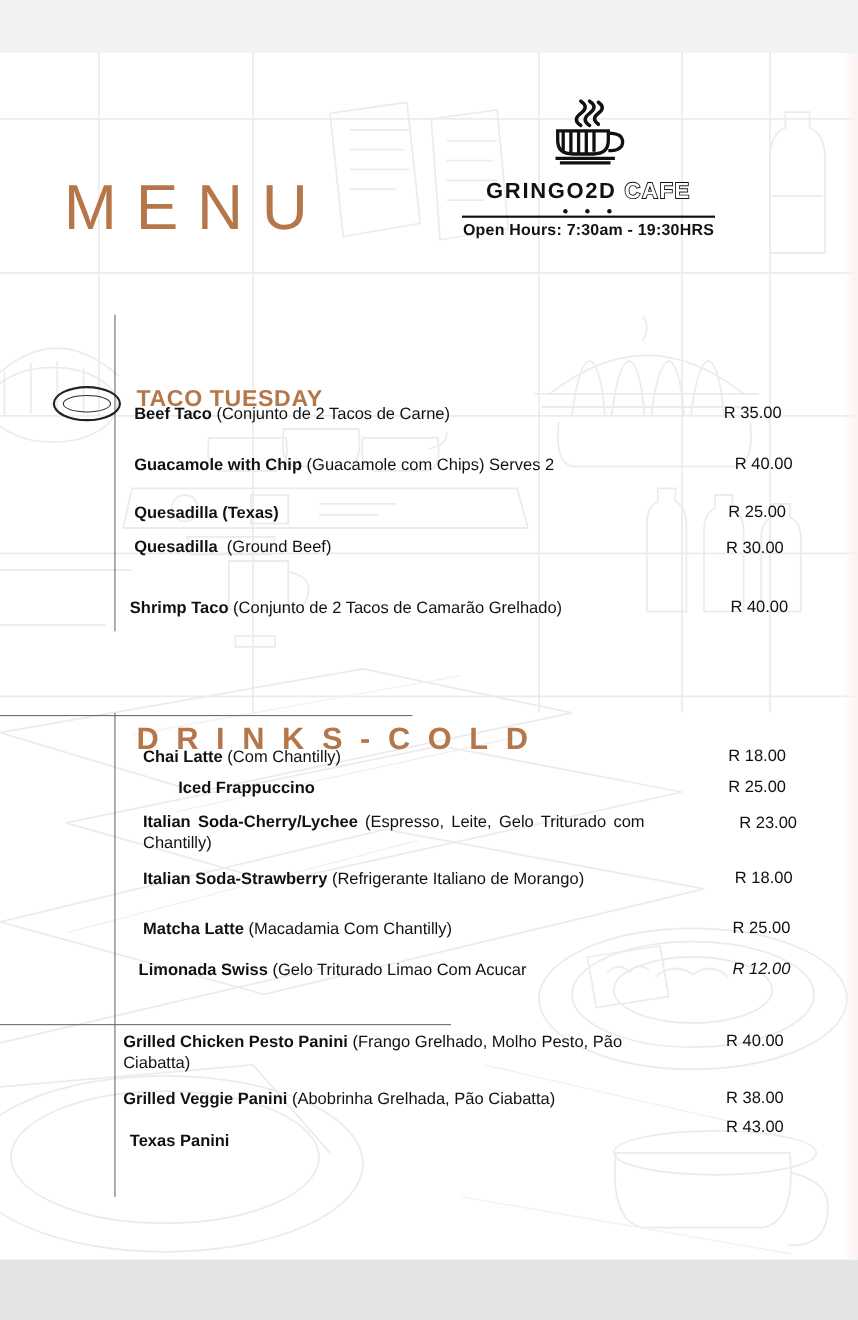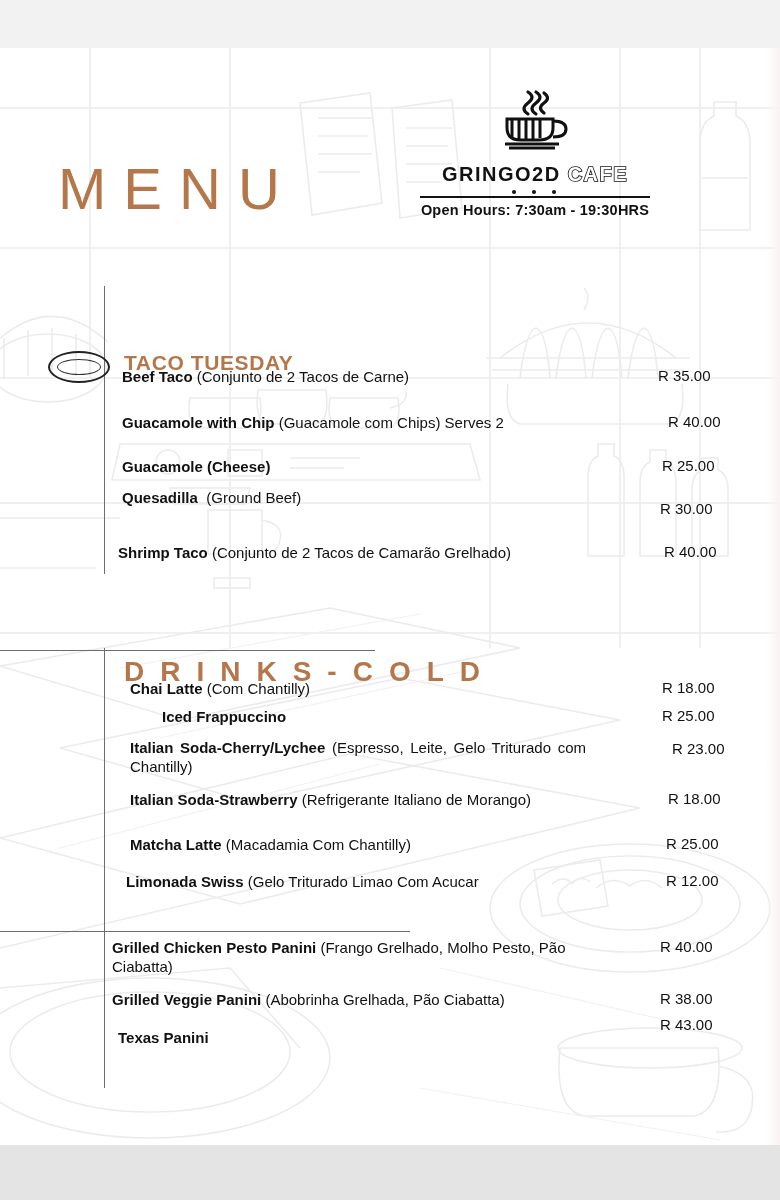--- a/index.html
+++ b/index.html
@@ -207,27 +207,27 @@
       <div class="nm" style="width:480px;"><b>Beef Taco</b> <span>(Conjunto de 2 Tacos de Carne)</span></div>
       <div class="pr" style="left:536px;top:0;">R 35.00</div>
     </div>
 
     <div class="row" style="left:122px;top:365px;width:620px;">
       <div class="nm" style="width:480px;"><b>Guacamole with Chip</b> <span>(Guacamole com Chips) Serves 2</span></div>
       <div class="pr" style="left:546px;top:0;">R 40.00</div>
     </div>
 
     <div class="row" style="left:122px;top:409px;width:620px;">
-      <div class="nm" style="width:480px;"><b>Guacamole (Cheese)</b> <span></span></div>
+      <div class="nm" style="width:480px;"><b>Quesadilla (Texas)</b> <span></span></div>
       <div class="pr" style="left:540px;top:0;">R 25.00</div>
     </div>
 
     <div class="row" style="left:122px;top:440px;width:620px;">
       <div class="nm" style="width:480px;"><b>Quesadilla</b>&nbsp; <span>(Ground Beef)</span></div>
-      <div class="pr" style="left:538px;top:12px;">R 30.00</div>
+      <div class="pr" style="left:538px;top:2px;">R 30.00</div>
     </div>
 
     <div class="row" style="left:118px;top:495px;width:640px;">
       <div class="nm" style="width:500px;"><b>Shrimp Taco</b> <span>(Conjunto de 2 Tacos de Camarão Grelhado)</span></div>
       <div class="pr" style="left:546px;top:0;">R 40.00</div>
     </div>
 
     <div class="sec-h sec-drinks">DRINKS-COLD</div>
 
     <div class="row" style="left:130px;top:631px;width:620px;">
@@ -250,21 +250,21 @@
       <div class="pr" style="left:538px;top:0;">R 18.00</div>
     </div>
 
     <div class="row" style="left:130px;top:787px;width:620px;">
       <div class="nm" style="width:470px;"><b>Matcha Latte</b> <span>(Macadamia Com Chantilly)</span></div>
       <div class="pr" style="left:536px;top:0;">R 25.00</div>
     </div>
 
     <div class="row" style="left:126px;top:824px;width:620px;">
       <div class="nm" style="width:470px;"><b>Limonada Swiss</b> <span>(Gelo Triturado Limao Com Acucar</span></div>
-      <div class="pr" style="left:540px;top:0;">R 12.00</div>
+      <div class="pr" style="left:540px;top:0;font-style:italic;">R 12.00</div>
     </div>
 
 
     <div class="row" style="left:112px;top:890px;width:640px;">
       <div class="nm" style="width:470px;"><b>Grilled Chicken Pesto Panini</b> <span>(Frango Grelhado, Molho Pesto, Pão Ciabatta)</span></div>
       <div class="pr" style="left:548px;top:0;">R 40.00</div>
     </div>
 
     <div class="row" style="left:112px;top:942px;width:640px;">
       <div class="nm" style="width:470px;"><b>Grilled Veggie Panini</b> <span>(Abobrinha Grelhada, Pão Ciabatta)</span></div>

